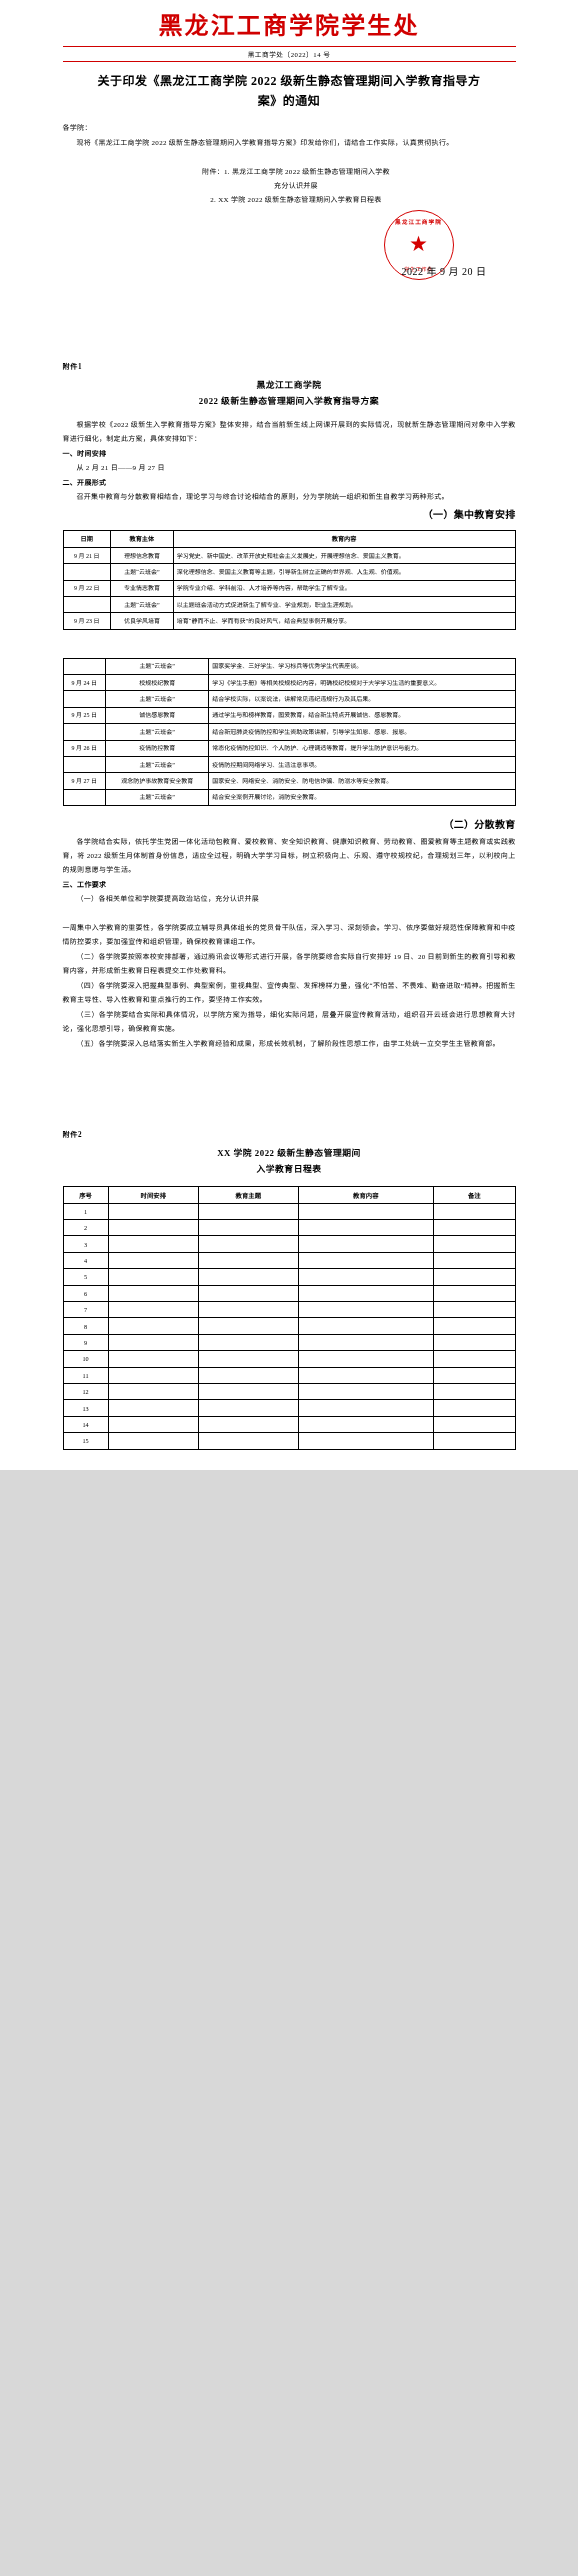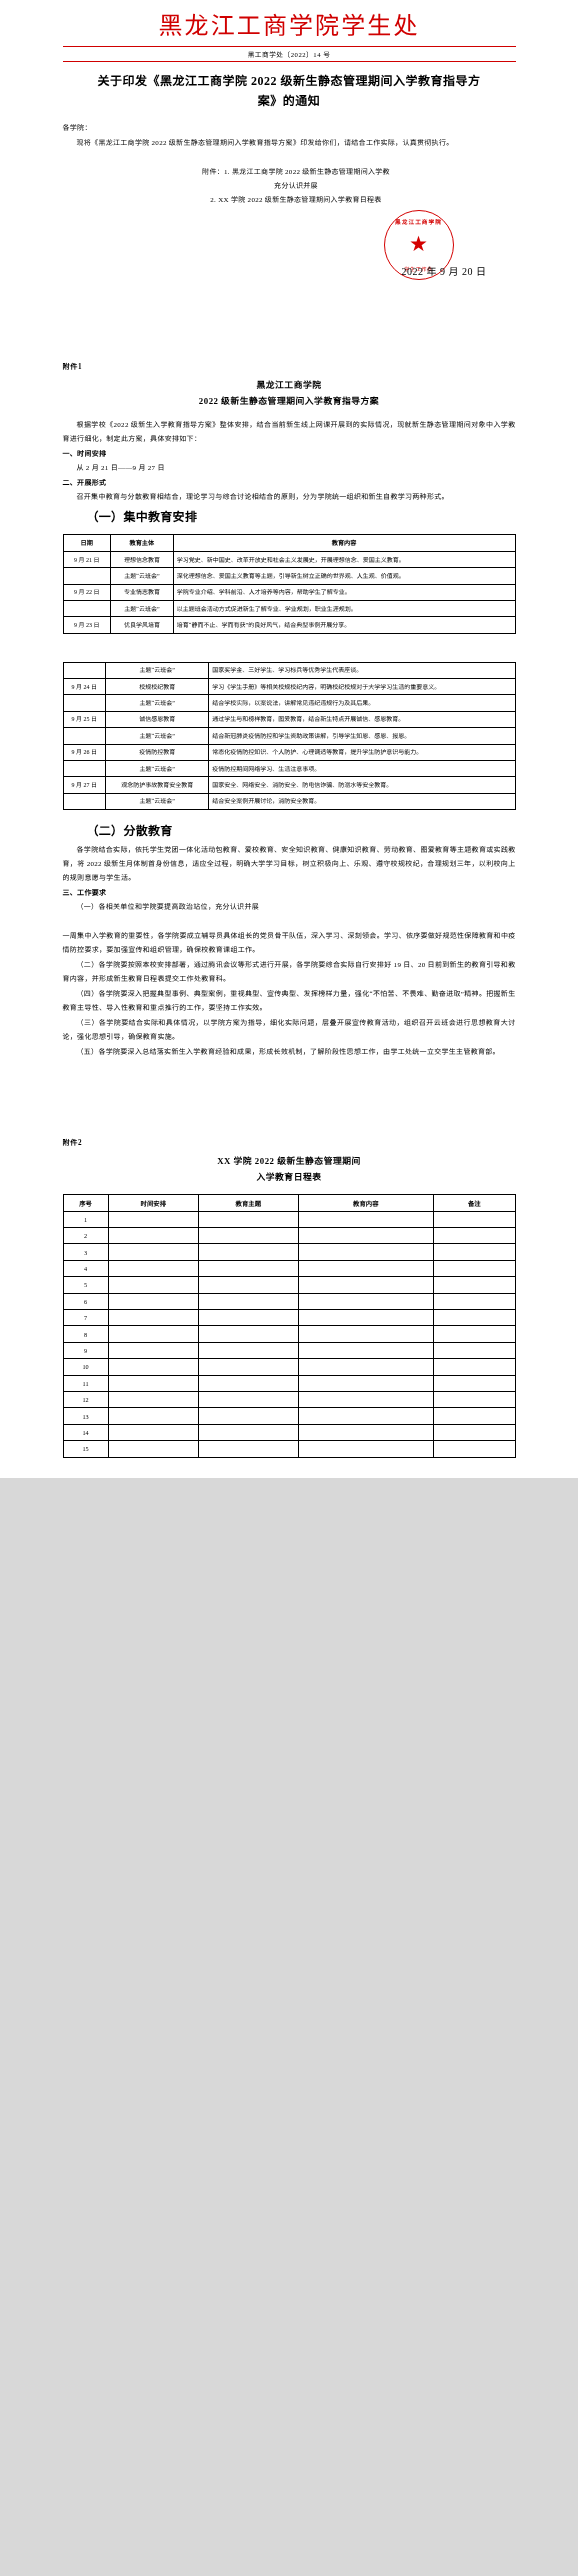--- a/index.html
+++ b/index.html
@@ -18,21 +18,21 @@
     position:relative;
   }
   
   .redhead{
     padding-top:13.4px;
     text-align:center;
   }
   .redhead .title{
     color:#d00000;
     font-family:"Liberation Serif","DejaVu Serif",serif;
-    font-weight:normal;
+    font-weight:bold;
     font-size:24px;
     letter-spacing:2.1px;
     line-height:1.15;
     white-space:nowrap;
   }
   .redline{
     border-bottom:1px solid #d00000;
     margin:5.2px 0 2.1px 0;
   }
   .docnum{
@@ -132,25 +132,26 @@
   }
   .center-title-2{
     text-align:center;
     font-size:8.8px;
     font-weight:bold;
     letter-spacing:0.5px;
     line-height:1.8;
     margin-bottom:8.2px;
   }
   .sec-title{
-    font-size:12px;
+    font-size:10px;
     font-weight:bold;
     line-height:2.0;
     letter-spacing:0.3px;
     text-indent:2em;
+    text-align:right;
   }
   .sec-title-left{
     font-size:7px;
     font-weight:bold;
     line-height:2.0;
     letter-spacing:0.3px;
   }
   
   table.sched{
     border-collapse:collapse;

